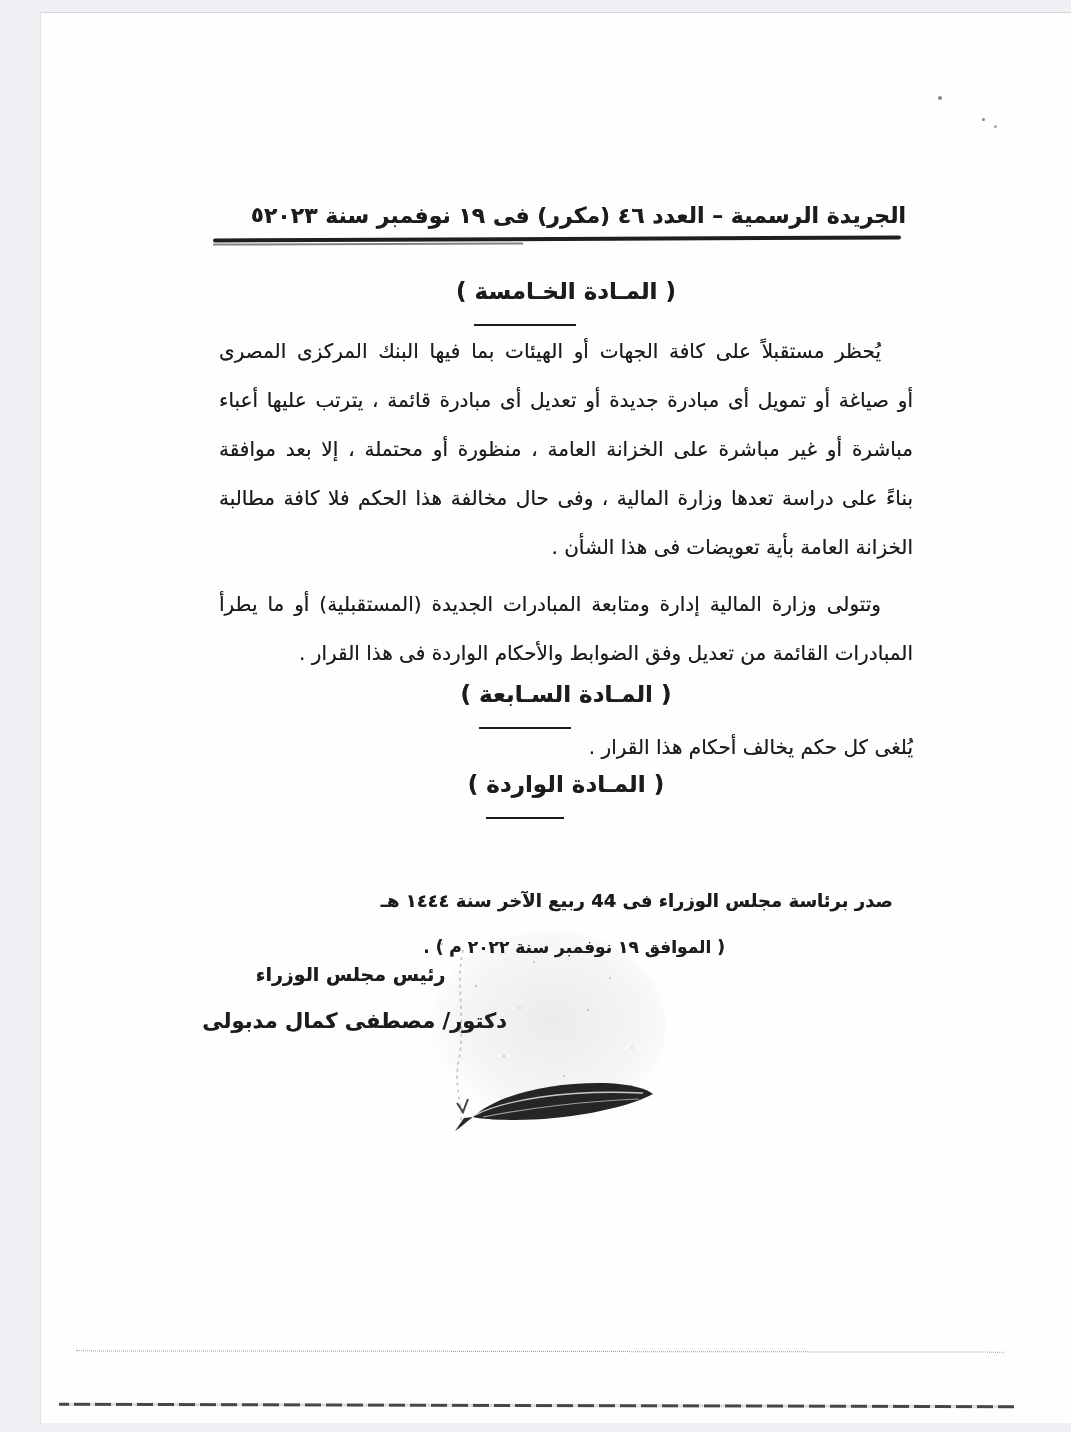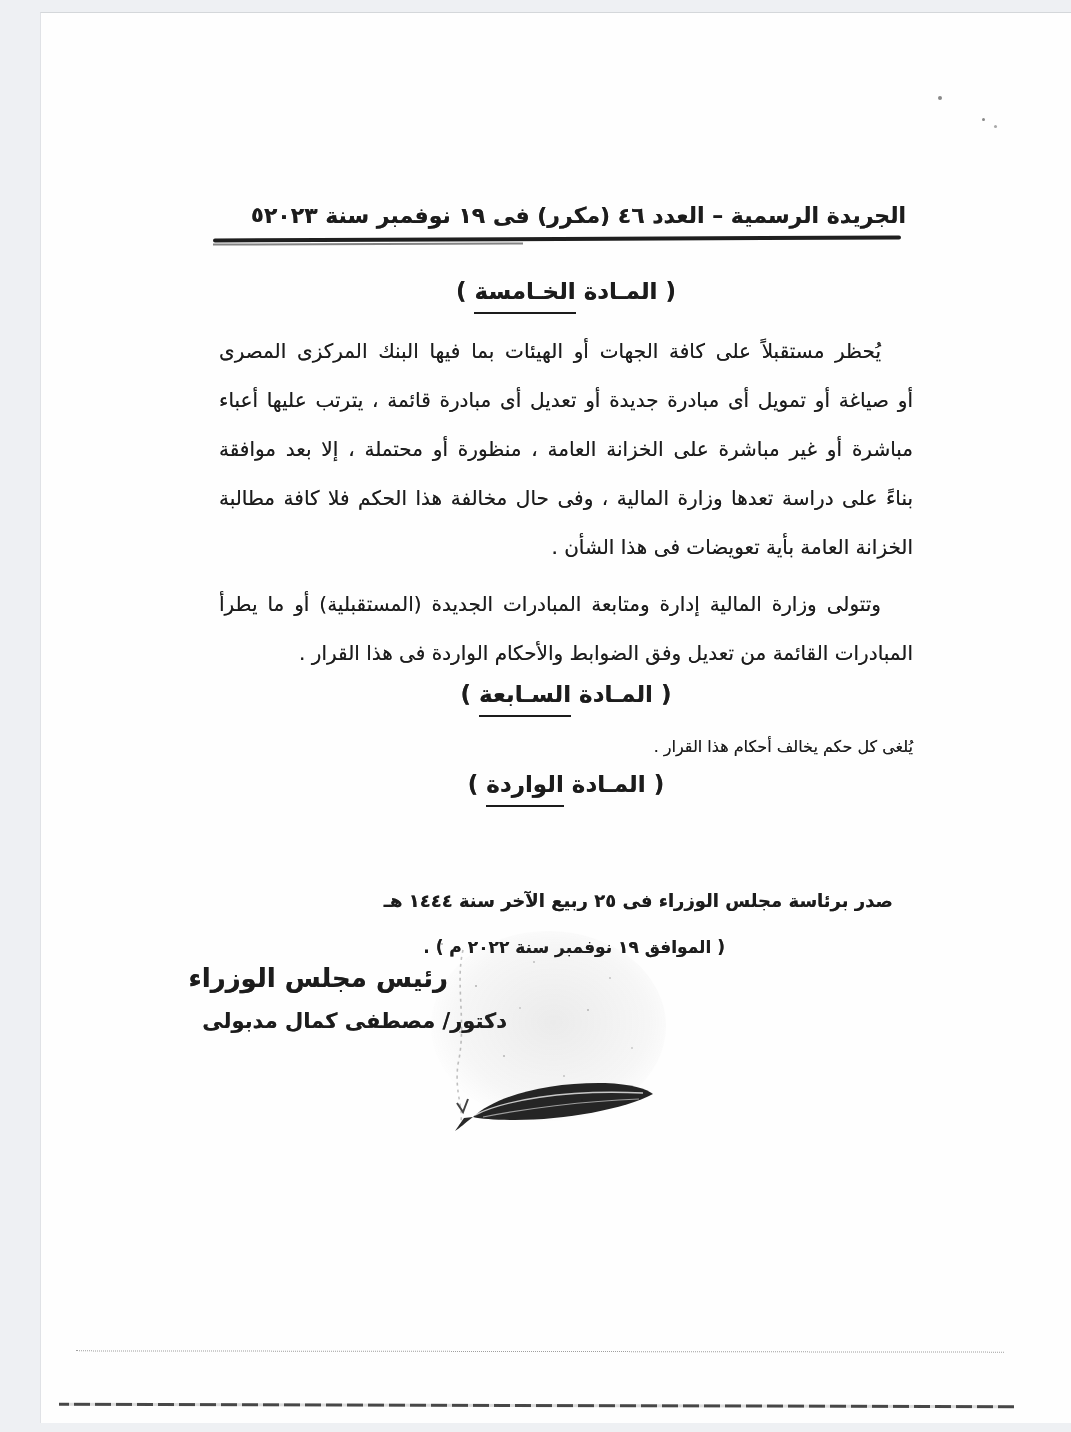--- a/index.html
+++ b/index.html
@@ -31,40 +31,40 @@
   }
   .rule2{
     position:absolute;left:172px;top:230px;width:310px;height:2px;
     background:rgba(30,30,30,.55);transform:rotate(-.2deg);
   }
   
   .art-head{
     position:absolute;left:178px;width:694px;margin:0;
     text-align:center;font-size:23px;font-weight:700;
   }
-  .art-head .u{border-bottom:2.5px solid #1c1c1c;padding-bottom:8px;}
+  .art-head .u{border-bottom:2.5px solid #1c1c1c;padding-bottom:20px;}
   
   .para{position:absolute;left:178px;width:694px;font-size:20px;}
   .line{
     height:49px;line-height:40px;overflow:hidden;
     text-align:justify;text-align-last:justify;
   }
   .line.lastline{text-align:center;text-align-last:right;}
   .line.indent{padding-right:32px;}
   .single{
-    position:absolute;left:178px;width:694px;font-size:16px;line-height:40px;
+    position:absolute;left:178px;width:694px;font-size:20px;line-height:40px;
     text-align:right;white-space:nowrap;
   }
   .issuance{font-size:18px;font-weight:600;}
   .iss1{padding-left:0;padding-right:20px;box-sizing:border-box;}
   .iss2{padding-right:188px;box-sizing:border-box;font-size:17px;}
   
   .sig-title{
     position:absolute;left:212px;top:950px;width:195px;
-    font-size:26px;font-weight:600;text-align:center;white-space:nowrap;
+    font-size:19px;font-weight:600;text-align:center;white-space:nowrap;
   }
   .sig-name{
     position:absolute;left:186px;top:996px;width:280px;
     font-size:21px;font-weight:700;text-align:center;white-space:nowrap;
   }
   
   .stamp{
     position:absolute;left:390px;top:918px;width:235px;height:190px;
     background:radial-gradient(ellipse at 52% 48%, rgba(70,70,70,.10), rgba(70,70,70,.045) 55%, rgba(70,70,70,0) 74%);
     filter:blur(.6px);
@@ -126,21 +126,21 @@
     <div class="line lastline">المبادرات القائمة من تعديل وفق الضوابط والأحكام الواردة فى هذا القرار .</div>
   </div>
 
   <h2 class="art-head txt" style="top:668px"><span>( المـادة </span><span class="u">السـابعة</span><span> )</span></h2>
 
   <div class="single txt" style="top:714px">يُلغى كل حكم يخالف أحكام هذا القرار .</div>
 
   <h2 class="art-head txt" style="top:758px"><span>( المـادة </span><span class="u">الواردة</span><span> )</span></h2>
 
 
-  <div class="single issuance iss1 txt" style="top:868px">صدر برئاسة مجلس الوزراء فى ٢٥ ربيع الآخر سنة ١٤٤٤ هـ</div>
+  <div class="single issuance iss1 txt" style="top:868px">صدر برئاسة مجلس الوزراء فى 44 ربيع الآخر سنة ١٤٤٤ هـ</div>
   <div class="single issuance iss2 txt" style="top:914px">( الموافق ١٩ نوفمبر سنة ٢٠٢٢ م ) .</div>
 
   <div class="sig-title txt">رئيس مجلس الوزراء</div>
   <div class="sig-name txt">دكتور/ مصطفى كمال مدبولى</div>
 
   <div class="stamp"></div>
   <div class="stamp-dots"></div>
 
   <svg class="streak" width="40" height="185" viewBox="0 0 40 185">
     <path d="M14,4 C6,38 18,78 9,118 C5,148 16,164 11,180" fill="none" stroke="rgba(0,0,0,0.24)" stroke-width="1.6" stroke-dasharray="3 4"></path>

